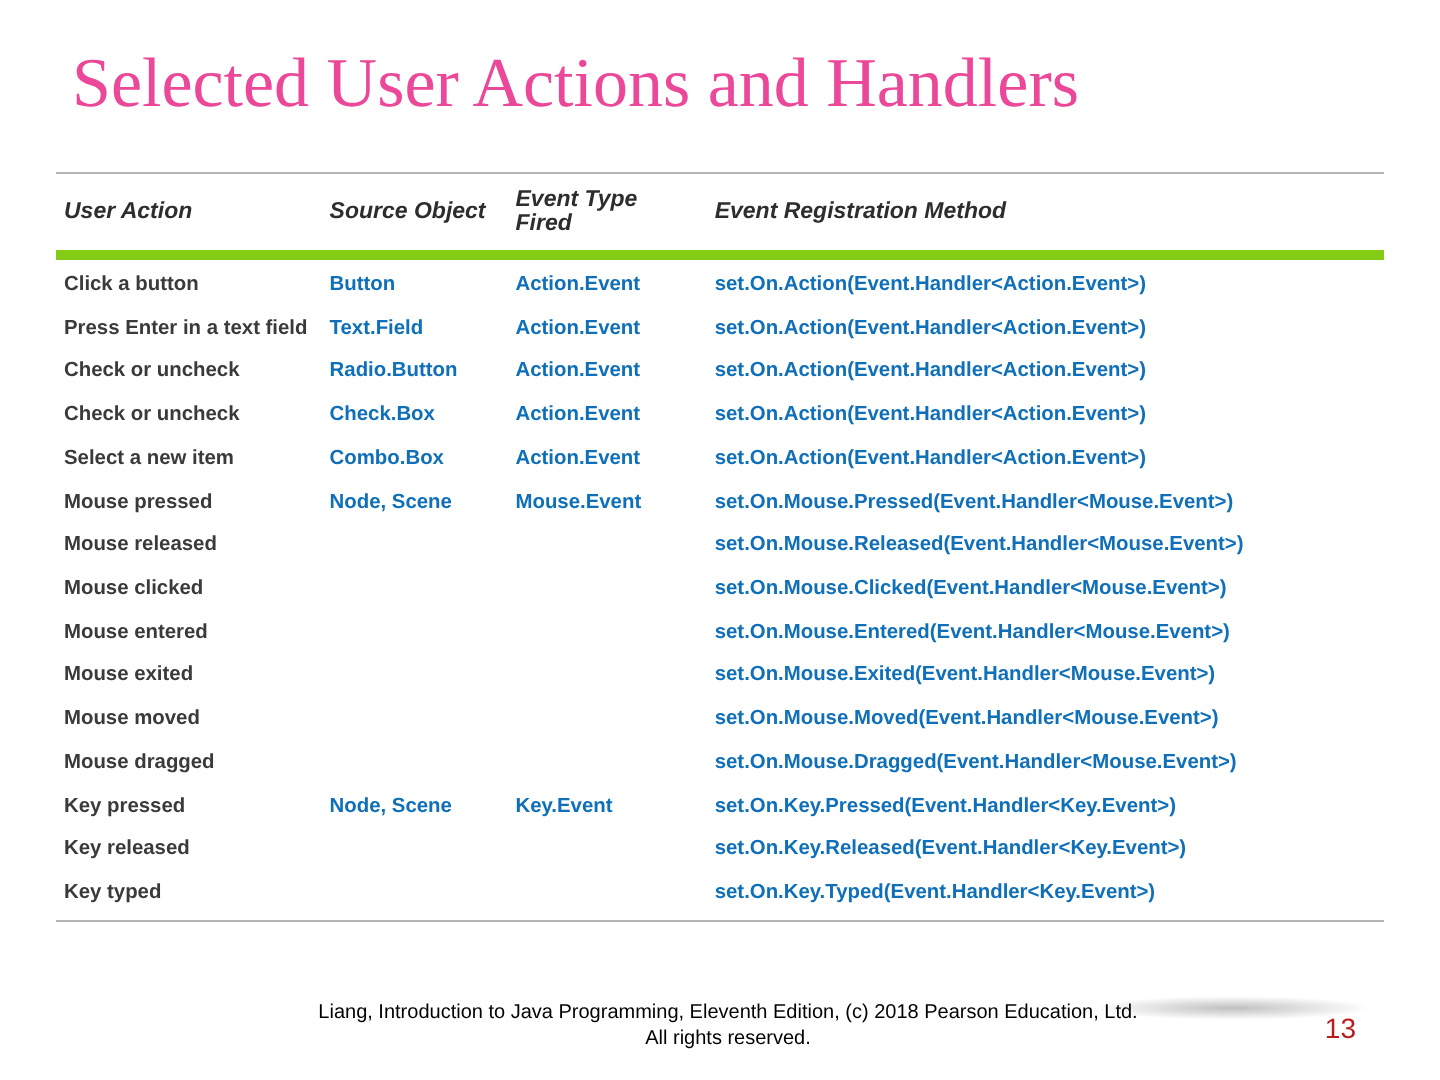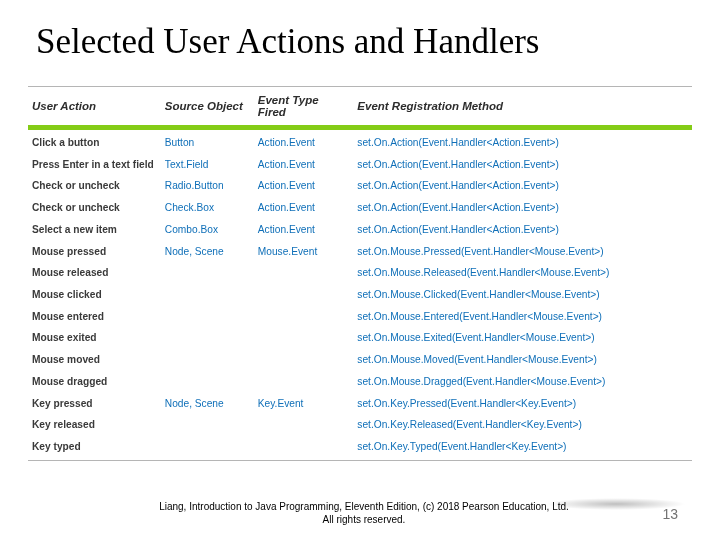--- a/index.html
+++ b/index.html
@@ -14,21 +14,21 @@
   .slide {
     width: 100%;
     height: 100%;
     padding: 18px 28px 0 28px;
     position: relative;
   }
   .title {
     font-family: "Times New Roman", Times, serif;
     font-size: 35px;
     font-weight: 400;
-    color: #000000;
+    color: #ec4899;
     text-align: left;
     margin: 4px 0 24px 8px;
     letter-spacing: 0;
   }
   .table-wrap {
     width: 100%;
     border-top: 1px solid #b5b5b5;
     border-bottom: 1px solid #b5b5b5;
   }
   table {
@@ -54,21 +54,21 @@
     white-space: nowrap;
     overflow: hidden;
   }
   tbody td.action {
     color: #3a3a3a;
     font-weight: 700;
   }
   tbody td.code {
     color: #0f6fb8;
     font-family: Arial, Helvetica, sans-serif;
-    font-weight: 400;
+    font-weight: 700;
   }
   tbody tr.section-first td {
     padding-top: 7px;
   }
   tbody tr.section-last td {
     padding-bottom: 7px;
   }
   col.c1 { width: 20%; }
   col.c2 { width: 14%; }
   col.c3 { width: 15%; }
@@ -84,21 +84,21 @@
   }
   .footer .line {
     display: block;
     line-height: 1.25;
   }
   .pagenum {
     position: absolute;
     right: 42px;
     bottom: 18px;
     font-size: 14px;
-    color: #737373;
+    color: #b91c1c;
   }
   .shadow {
     position: absolute;
     right: 34px;
     bottom: 30px;
     width: 140px;
     height: 12px;
     background: radial-gradient(ellipse at center, rgba(0,0,0,0.25) 0%, rgba(0,0,0,0) 70%);
     pointer-events: none;
   }

